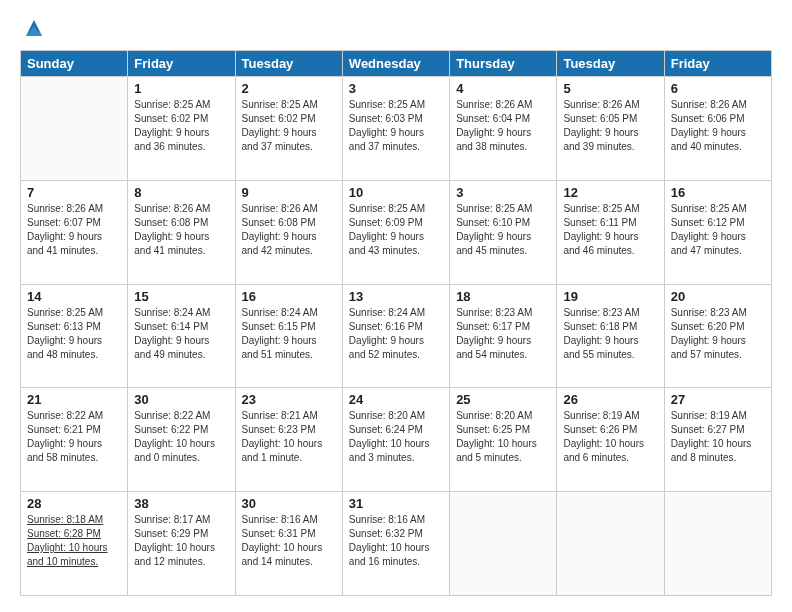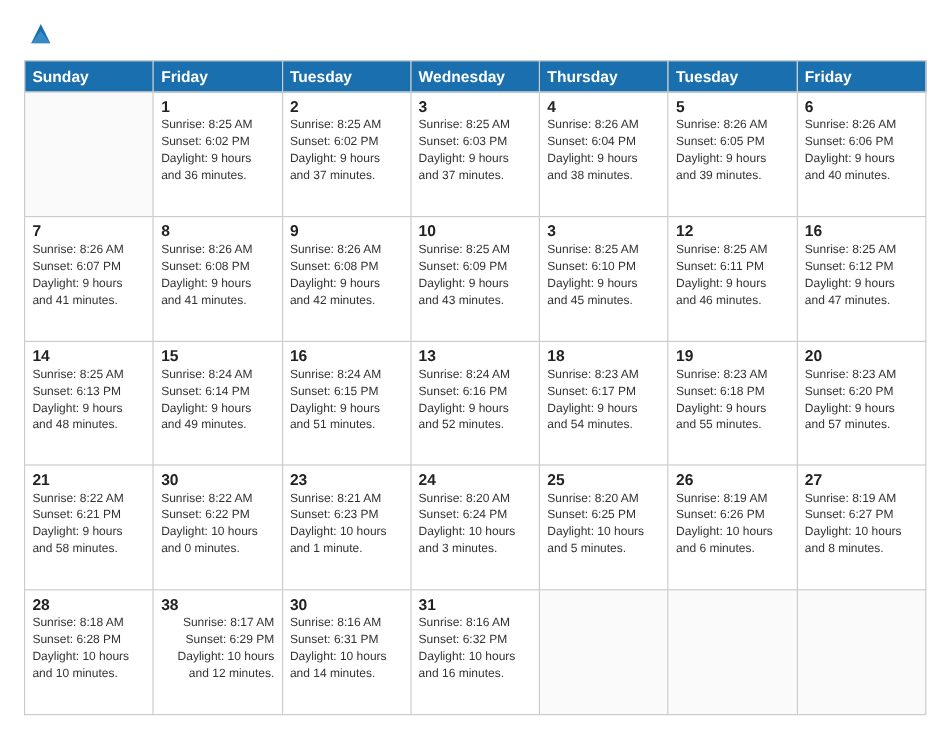--- a/index.html
+++ b/index.html
@@ -326,28 +326,28 @@
             <div class="day-number">27</div>
             <div class="day-info" style="white-space: pre-line;">Sunrise: 8:19 AM
 Sunset: 6:27 PM
 Daylight: 10 hours
 and 8 minutes.</div>
           </td>
         </tr>
         <tr>
           <td>
             <div class="day-number">28</div>
-            <div class="day-info" style="white-space: pre-line;">Sunrise: 8:18 AM
+            <div class="day-info" style="white-space: pre-line; text-decoration: underline;">Sunrise: 8:18 AM
 Sunset: 6:28 PM
 Daylight: 10 hours
 and 10 minutes.</div>
           </td>
           <td>
             <div class="day-number">38</div>
-            <div class="day-info" style="white-space: pre-line; text-align: right;">Sunrise: 8:17 AM
+            <div class="day-info" style="white-space: pre-line;">Sunrise: 8:17 AM
 Sunset: 6:29 PM
 Daylight: 10 hours
 and 12 minutes.</div>
           </td>
           <td>
             <div class="day-number">30</div>
             <div class="day-info" style="white-space: pre-line;">Sunrise: 8:16 AM
 Sunset: 6:31 PM
 Daylight: 10 hours
 and 14 minutes.</div>

